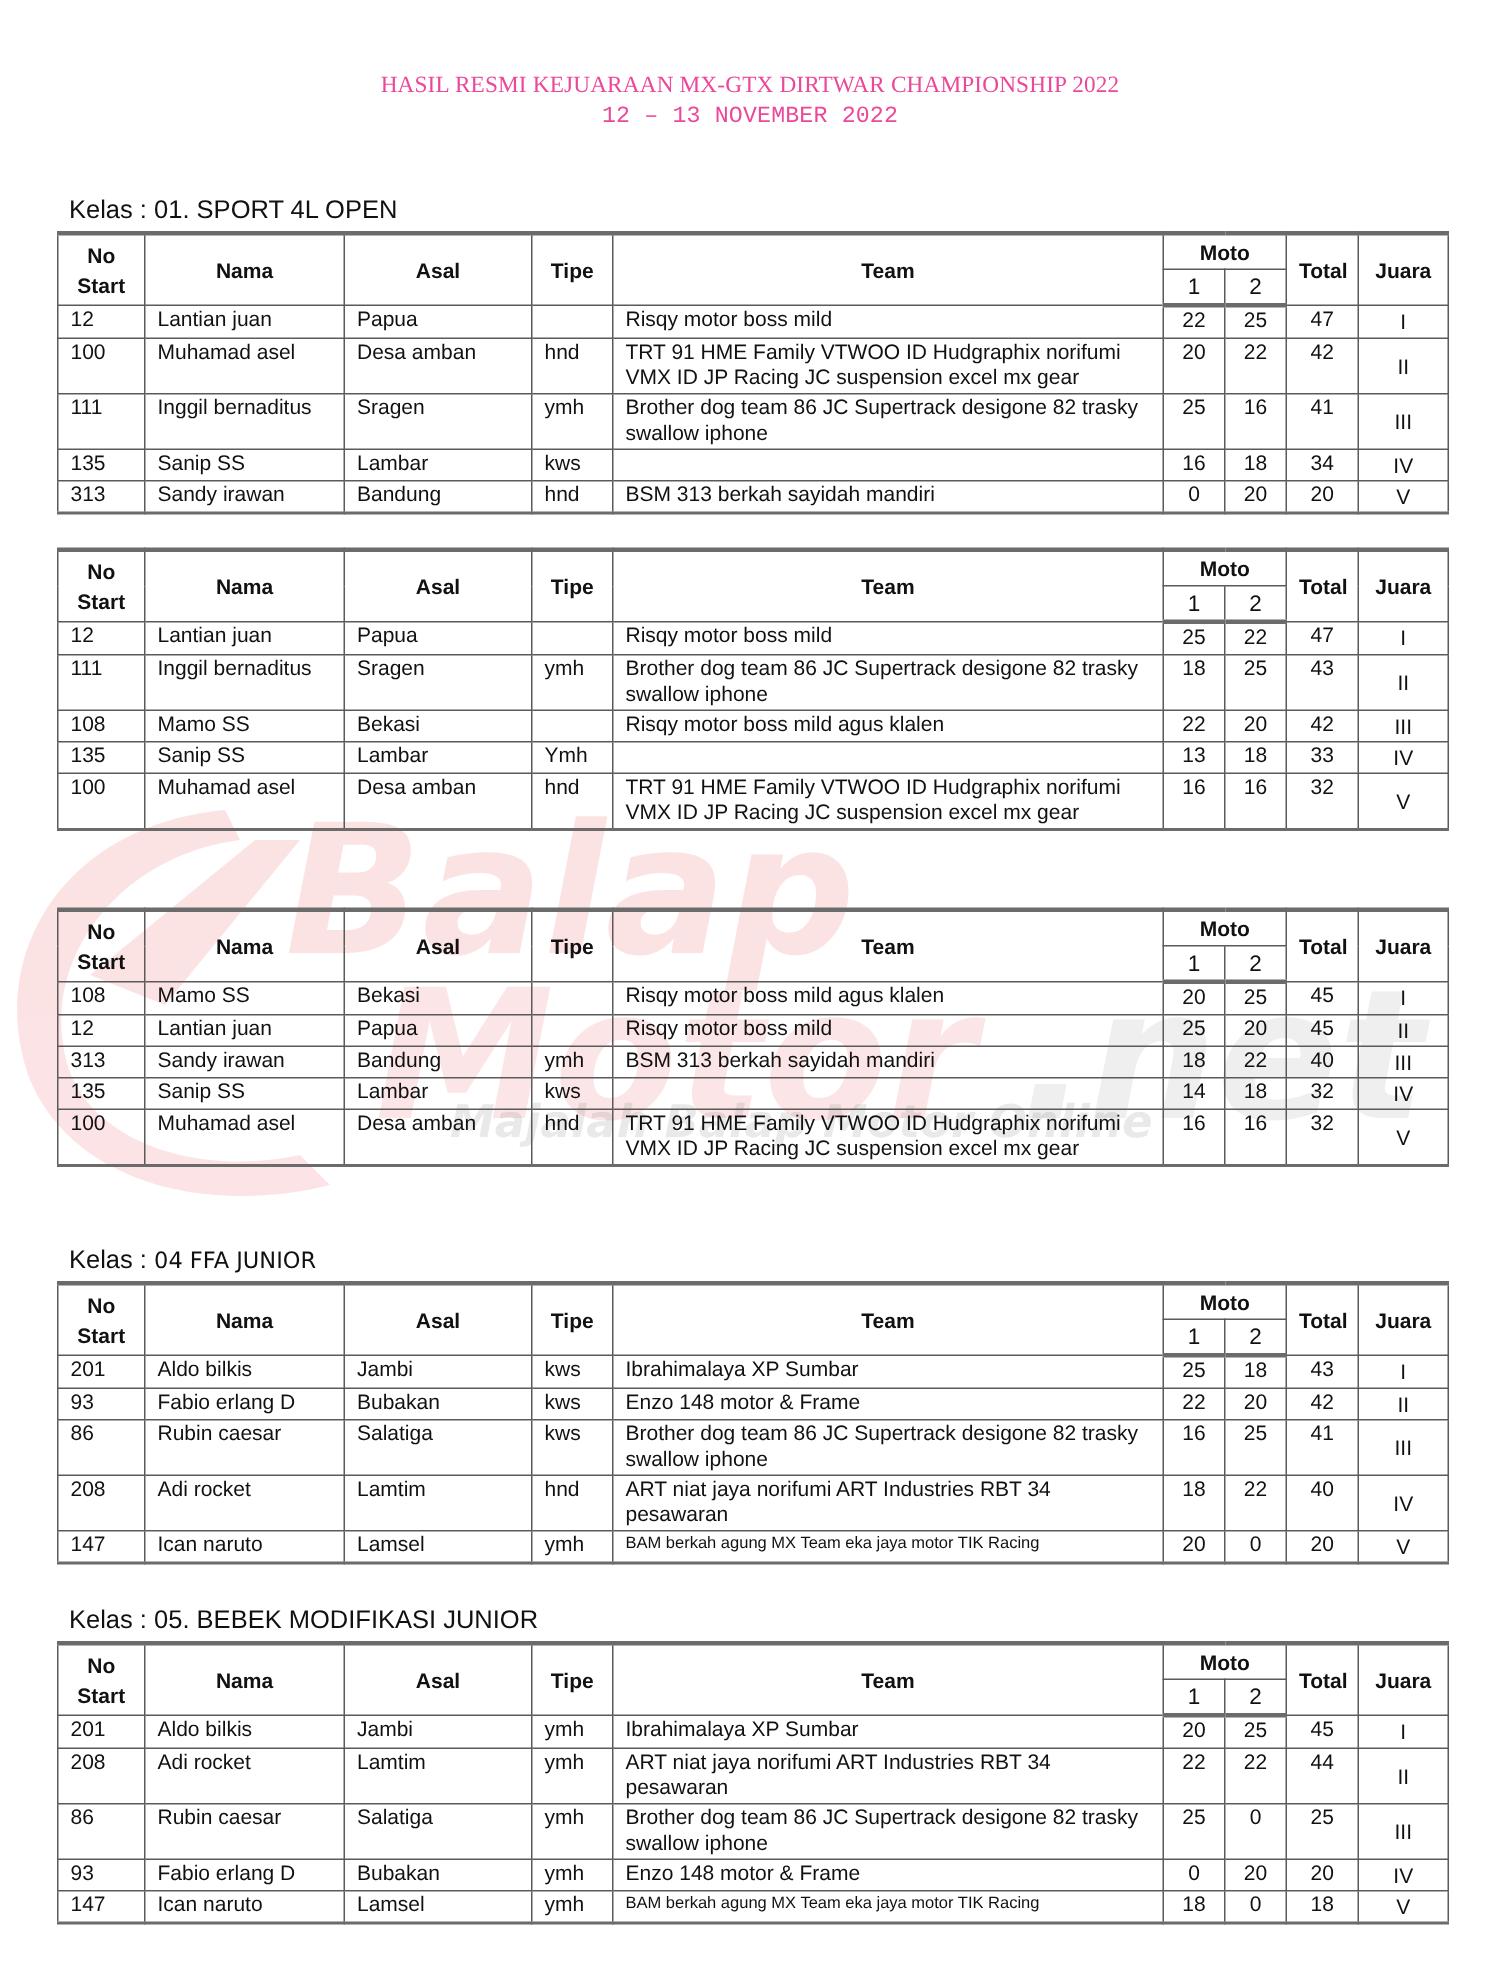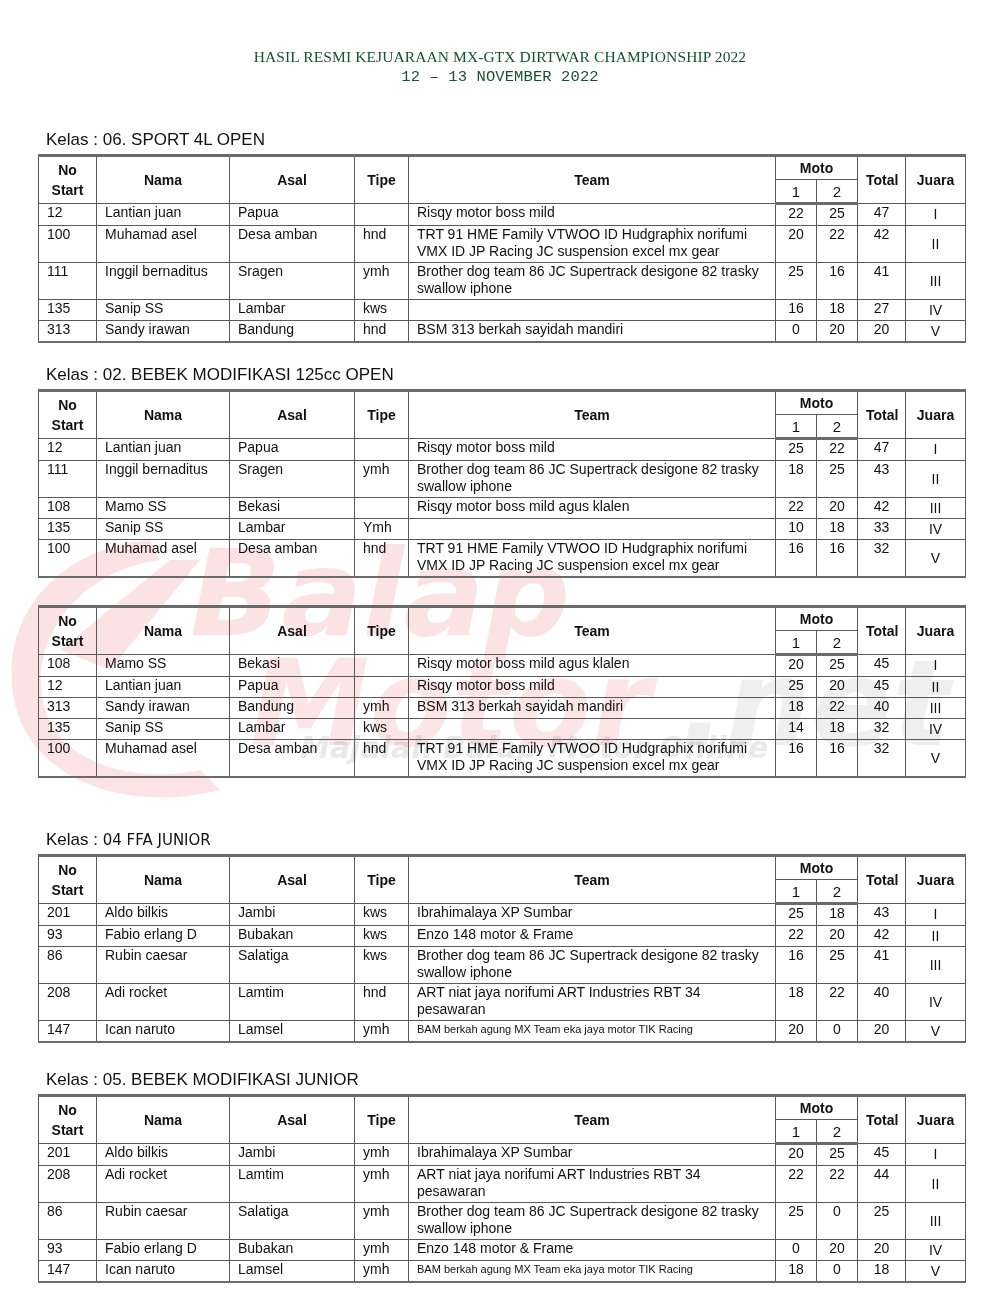--- a/index.html
+++ b/index.html
@@ -1,19 +1,19 @@
 <!DOCTYPE html>
 <html><head>
 <meta charset="utf-8">
 <style>
   html, body { margin: 0; padding: 0; background: #ffffff; }
   body { width: 1000px; height: 1314px; position: relative; overflow: hidden; font-family: "Liberation Sans", sans-serif; color: #111; }
   .watermark { position: absolute; left: 0; top: 520px; width: 1000px; height: 300px; pointer-events: none; z-index: 0; }
   .page { position: relative; z-index: 1; }
-  .doc-title { position: absolute; left: 0; width: 1000px; text-align: center; font-family: "Liberation Serif", serif; font-size: 15.5px; letter-spacing: 0.1px; color: #14532d; }
+  .doc-title { position: absolute; left: 0; width: 1000px; text-align: center; font-family: "Liberation Serif", serif; font-size: 15.5px; letter-spacing: 0.1px; color: #ec4899; }
   .doc-title.t1 { top: 48px; }
   .doc-title.t2 { top: 68px; font-family: Liberation Mono, monospace; }
   .section { position: absolute; left: 38px; width: 927px; }
   .kelas { font-size: 17px; margin: 0 0 4px 8px; height: 20px; line-height: 20px; white-space: nowrap; }
   .kelas b { font-weight: normal; }
   .kelas .alt { font-family: "DejaVu Sans", sans-serif; font-size: 15px; }
   table { border-collapse: collapse; width: 927px; table-layout: fixed; font-size: 14px; background: transparent; }
   table { border-top: 3px solid #6b6b6b; border-bottom: 2px solid #6b6b6b; }
   th, td { border: 1px solid #5a5a5a; padding: 0 8px; vertical-align: top; line-height: 17px; }
   th { font-weight: bold; text-align: center; vertical-align: middle; font-size: 14px; }
@@ -41,21 +41,21 @@
   <text x="300" y="238" font-family="DejaVu Sans, sans-serif" font-weight="bold" font-style="italic" font-size="30" fill="#7a7a7a" opacity="0.16">Majalah Balap Motor Online</text>
 </svg>
 
 <div class="page">
   <div class="doc-title t1">HASIL RESMI KEJUARAAN MX-GTX DIRTWAR CHAMPIONSHIP 2022</div>
   <div class="doc-title t2">12 – 13 NOVEMBER 2022</div>
 
   <div id="sections">
   <div class="section" style="top: 130px;">
     <div class="kelas">
-      <b>Kelas :</b> <span>06. SPORT 4L OPEN</span>
+      <b>Kelas :</b> <span>01. SPORT 4L OPEN</span>
     </div>
     <table>
       <colgroup>
         <col style="width:58px">
             <col style="width:133px">
             <col style="width:125px">
             <col style="width:54px">
             <col style="width:367px">
             <col style="width:41px">
             <col style="width:41px">
@@ -113,42 +113,39 @@
               <td class="juara">III</td>
             </tr>
             <tr class="r1">
               <td>135</td>
               <td>Sanip SS</td>
               <td>Lambar</td>
               <td>kws</td>
               <td></td>
               <td class="c">16</td>
               <td class="c">18</td>
-              <td class="c">27</td>
+              <td class="c">34</td>
               <td class="juara">IV</td>
             </tr>
             <tr class="r1">
               <td>313</td>
               <td>Sandy irawan</td>
               <td>Bandung</td>
               <td>hnd</td>
               <td>BSM 313 berkah sayidah mandiri</td>
               <td class="c">0</td>
               <td class="c">20</td>
               <td class="c">20</td>
               <td class="juara">V</td>
             </tr>
           </tbody>
     </table>
   </div>
 
   <div class="section" style="top: 365px;">
-    <div class="kelas">
-      <b>Kelas :</b> <span>02. BEBEK MODIFIKASI 125cc OPEN</span>
-    </div>
     <table>
       <colgroup>
         <col style="width:58px">
             <col style="width:133px">
             <col style="width:125px">
             <col style="width:54px">
             <col style="width:367px">
             <col style="width:41px">
             <col style="width:41px">
             <col style="width:48px">
@@ -203,21 +200,21 @@
               <td class="c">20</td>
               <td class="c">42</td>
               <td class="juara">III</td>
             </tr>
             <tr class="r1">
               <td>135</td>
               <td>Sanip SS</td>
               <td>Lambar</td>
               <td>Ymh</td>
               <td></td>
-              <td class="c">10</td>
+              <td class="c">13</td>
               <td class="c">18</td>
               <td class="c">33</td>
               <td class="juara">IV</td>
             </tr>
             <tr class="r2">
               <td>100</td>
               <td>Muhamad asel</td>
               <td>Desa amban</td>
               <td>hnd</td>
               <td>TRT 91 HME Family VTWOO ID Hudgraphix norifumi VMX ID JP Racing JC suspension excel mx gear</td>

